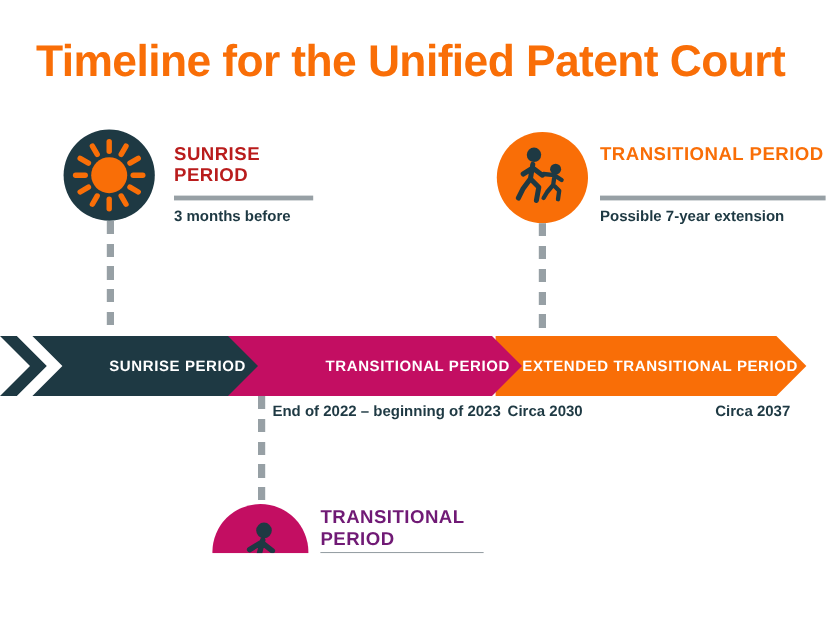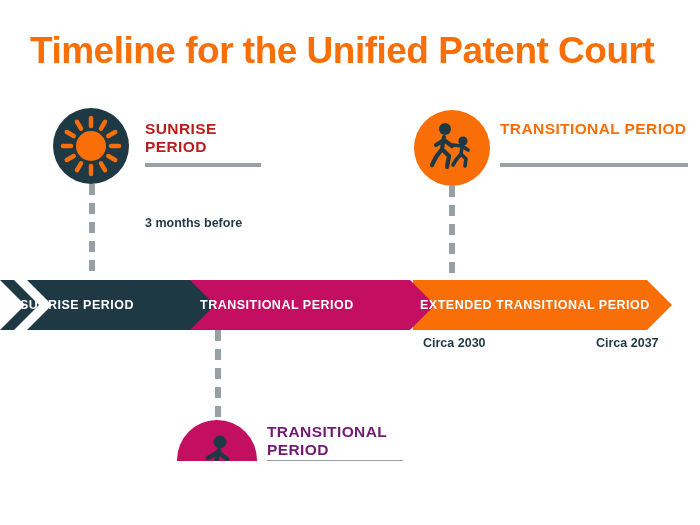--- a/index.html
+++ b/index.html
@@ -27,26 +27,25 @@
     position:absolute; margin:0; font-size:15.5px; line-height:18px;
     font-weight:bold; letter-spacing:0.4px; white-space:nowrap;
   }
   .heading.navy   { color:#b91c1c; }
   .heading.orange { color:#F96E07; }
   .heading.pink   { color:#701a75; }
   .divider { position:absolute; height:4px; background:#97A0A5; }
   .subtitle {
     position:absolute; font-size:12.5px; line-height:15px; font-weight:bold;
     color:#1E3943;
-    margin-top:43px;
   }
   .band-svg { position:absolute; left:0; top:274px; }
   .band-label {
     position:absolute; top:298px; color:#ffffff; font-weight:bold;
-    font-size:12.5px; letter-spacing:0.5px; text-align:left; white-space:nowrap;
+    font-size:12.5px; letter-spacing:0.5px; text-align:right; white-space:nowrap;
   }
   .date {
     position:absolute; top:336px; font-size:12.5px; font-weight:bold;
     color:#1E3943; white-space:nowrap;
   }
   .icon-stroke { stroke:#1E3943; fill:none; stroke-linecap:round; stroke-linejoin:round; }
   .icon-fill   { fill:#1E3943; }
   .sun-stroke  { stroke:#F96E07; stroke-width:4.5; stroke-linecap:round; }
   .sun-fill    { fill:#F96E07; }
 </style>
@@ -89,32 +88,34 @@
       <path class="icon-stroke" stroke-width="4.2" d="M-8 -11 L-10 1 M-8 -8 L0 -2 M-8 -8 L-16 -3 M-10 1 L-3 8 L-5 19 M-10 1 L-16 9 L-20 17"></path>
 
       <circle class="icon-fill" cx="11" cy="-7" r="4.6"></circle>
       <path class="icon-stroke" stroke-width="3.6" d="M10 -1 L9 6 M10 -2 L1 -3 M10 -2 L16 2 M9 6 L14 11 L13 18 M9 6 L4 12 L1 17"></path>
     </svg>
   </div>
   <div class="heading orange" style="left:500px; top:120px;">
     <div>TRANSITIONAL PERIOD</div>
   </div>
   <div class="divider" style="left:500px; top:163px; width:188px;"></div>
+  <div class="subtitle" style="left:500px; top:173px;">Possible 7-year extension</div>
   <div class="connector" style="left:449px; top:186px; height:92px;"></div>
 
   <svg class="band-svg" width="700" height="66" viewBox="0 0 700 66">
     <polygon points="413,6 647,6 672,31 647,56 413,56" fill="#F96E07"></polygon>
     <polygon points="190,6 410,6 435,31 410,56 190,56" fill="#C30E62"></polygon>
     <polygon points="27,6 190,6 215,31 190,56 27,56 52,31" fill="#1E3943"></polygon>
     <polygon points="0,6 14,6 39,31 14,56 0,56 25,31" fill="#1E3943"></polygon>
   </svg>
   <div class="band-label" style="left:20px; width:185px;">SUNRISE PERIOD</div>
   <div class="band-label" style="left:200px; width:225px;">TRANSITIONAL PERIOD</div>
   <div class="band-label" style="left:420px; width:245px;">EXTENDED TRANSITIONAL PERIOD</div>
 
+  <div class="date" style="left:227px;">End of 2022 – beginning of 2023</div>
   <div class="date" style="left:423px;">Circa 2030</div>
   <div class="date" style="left:596px; width:92px; text-align:left;">Circa 2037</div>
 
   <div class="connector" style="left:215px; top:330px; height:88px;"></div>
   <div class="circle pink" style="left:177px; top:420px; width:80px; height:80px;">
     <svg width="56" height="56" viewBox="-28 -28 56 56">
       <circle class="icon-fill" cx="3" cy="-18" r="6.5"></circle>
       <path class="icon-stroke" stroke-width="4.5" d="M2 -10 L-1 2 M1 -8 L10 -1 M1 -8 L-9 -2 M-1 2 L7 9 L5 21 M-1 2 L-7 11 L-13 20"></path>
     </svg>
   </div>

